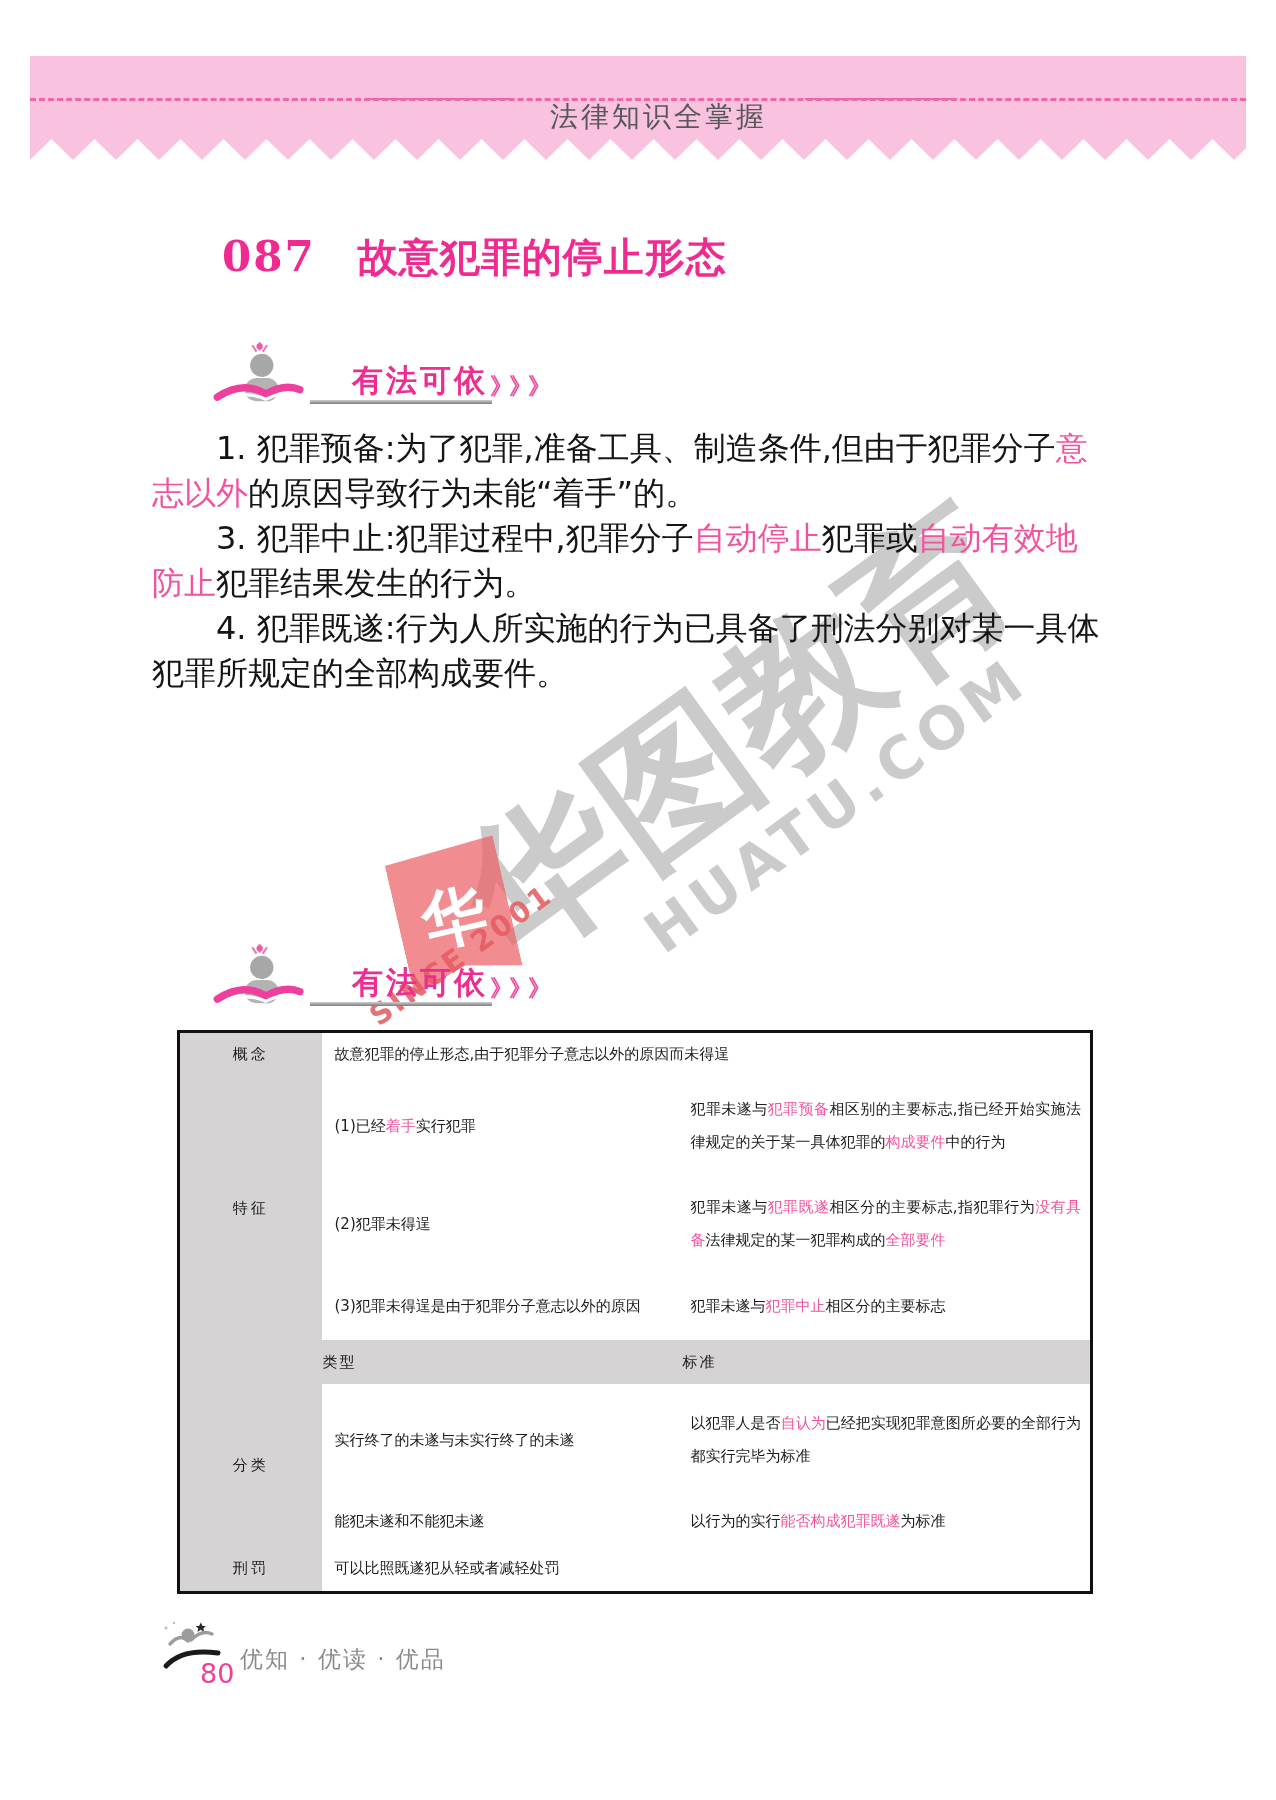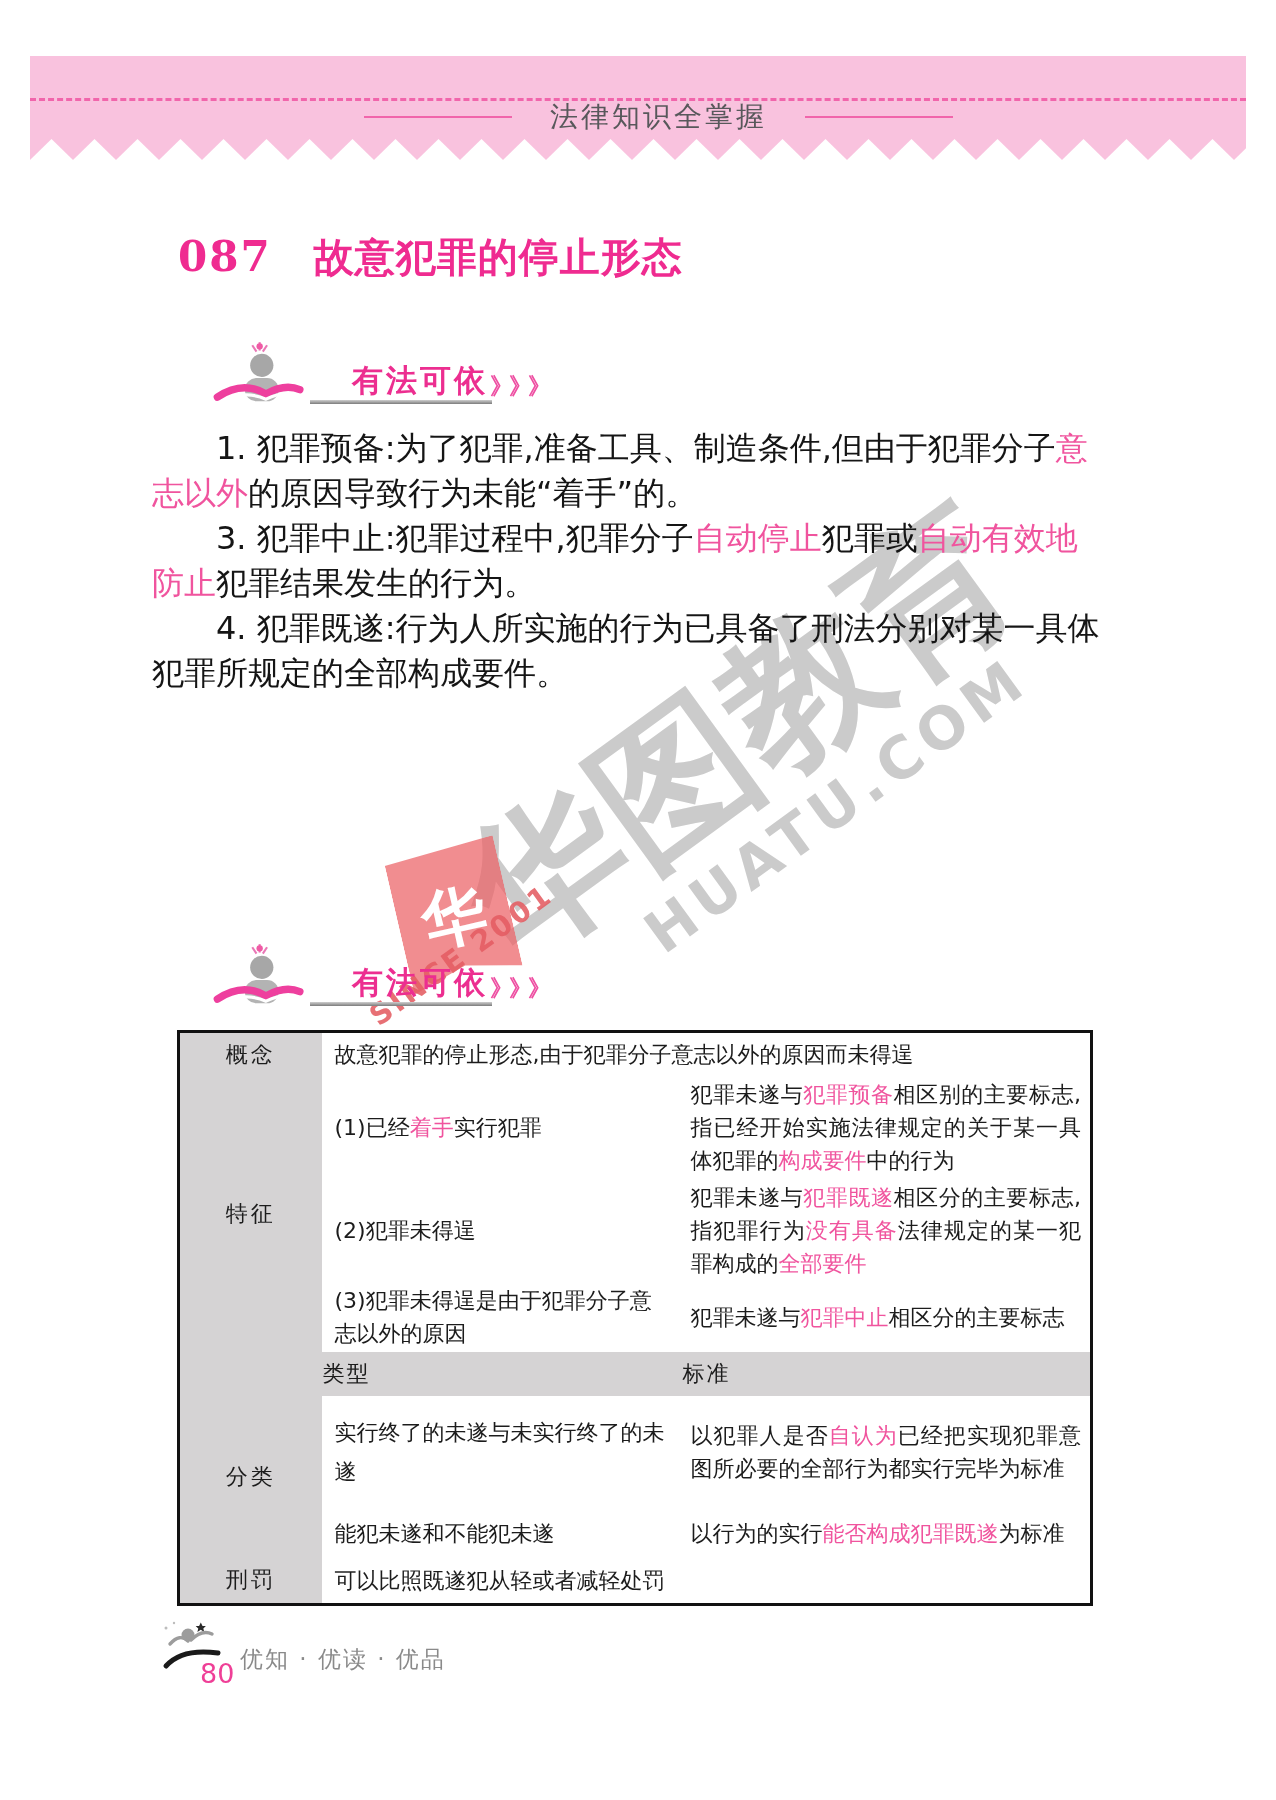--- a/index.html
+++ b/index.html
@@ -3,28 +3,28 @@
 <meta charset="utf-8">
 <style>
   html,body{margin:0;padding:0;background:#ffffff;}
   .page{position:relative;width:1276px;height:1800px;background:#ffffff;overflow:hidden;
         font-family:"DejaVu Sans",sans-serif;color:#1a1a1a;}
 
   
   .band{position:absolute;left:30px;top:56px;width:1216px;height:104px;background:#f9c2de;}
   .band-dash{position:absolute;left:0;right:0;top:42px;border-top:3px dashed #f165ab;}
   .band-title-row{position:absolute;left:0;right:0;bottom:24px;display:flex;
-                  justify-content:center;align-items:center;gap:38px;padding-left:41px;}
+                  justify-content:center;gap:38px;padding-left:41px;}
   .hline{width:148px;height:2px;background:#f165ab;}
   .band-title{font-size:28px;letter-spacing:3px;color:#58585b;}
   .zig{position:absolute;left:0;bottom:0;width:100%;height:21px;display:block;}
 
   
   .sec{position:absolute;left:178px;font-weight:bold;color:#ef2b90;white-space:nowrap;}
-  .sec-num{font-family:"DejaVu Serif",serif;font-size:42px;letter-spacing:2px;}
+  .sec-num{font-family:"DejaVu Serif",serif;font-size:42px;letter-spacing:2px;margin-left:44px;}
   .sec-title{font-family:"DejaVu Serif",serif;font-size:40px;margin-left:42px;letter-spacing:1px;}
   .sec-087{top:230px;}
   .sec-088{top:828px;}
 
   
   .badge{position:absolute;left:212px;width:460px;height:84px;}
   .badge-icon{position:absolute;left:0;top:6px;width:108px;height:74px;}
   .badge-label{position:absolute;left:96px;top:26px;font-size:31px;font-weight:bold;
                color:#ec2e90;letter-spacing:3px;white-space:nowrap;margin-left:44px;}
   .badge-chev{font-size:23px;letter-spacing:-4px;position:relative;top:3px;margin-left:2px;color:#ee4fa2;}
@@ -47,21 +47,21 @@
   .wm-logo{position:absolute;left:398px;top:846px;width:112px;height:142px;transform:rotate(-13deg);
            background:rgba(236,97,101,0.72);z-index:0;
            clip-path:polygon(0 4%,100% 0,100% 94%,50% 85%,0 97%);
            display:flex;align-items:center;justify-content:center;}
   .wm-logo span{color:#ffffff;font-size:64px;font-weight:bold;}
   .wm-since{position:absolute;left:352px;top:938px;transform:rotate(-36deg);z-index:0;
             font-size:29px;font-weight:bold;letter-spacing:3px;color:rgba(228,92,98,0.88);white-space:nowrap;}
 
   
   .tbl{position:absolute;left:177px;top:1030px;border-collapse:collapse;table-layout:fixed;
-       width:913px;font-size:22px;color:#1c1c1c;z-index:1;background:#ffffff;}
+       width:913px;font-size:15px;color:#1c1c1c;z-index:1;background:#ffffff;}
   .tbl,"": ;
   .tbl td{border:1.6px solid #242424;vertical-align:middle;}
   .tbl{border:3px solid #111111;}
   .lbl{background:#d5d3d4;text-align:center;letter-spacing:3px;}
   .cell{padding:2px 13px;line-height:39px;}
   .just{text-align:justify;line-height:33px;padding:2px 9px;}
   .sub{background:#d5d3d4;text-align:left;letter-spacing:2px;}
 
   
   .foot-icon{position:absolute;left:160px;top:1620px;width:70px;height:50px;}

